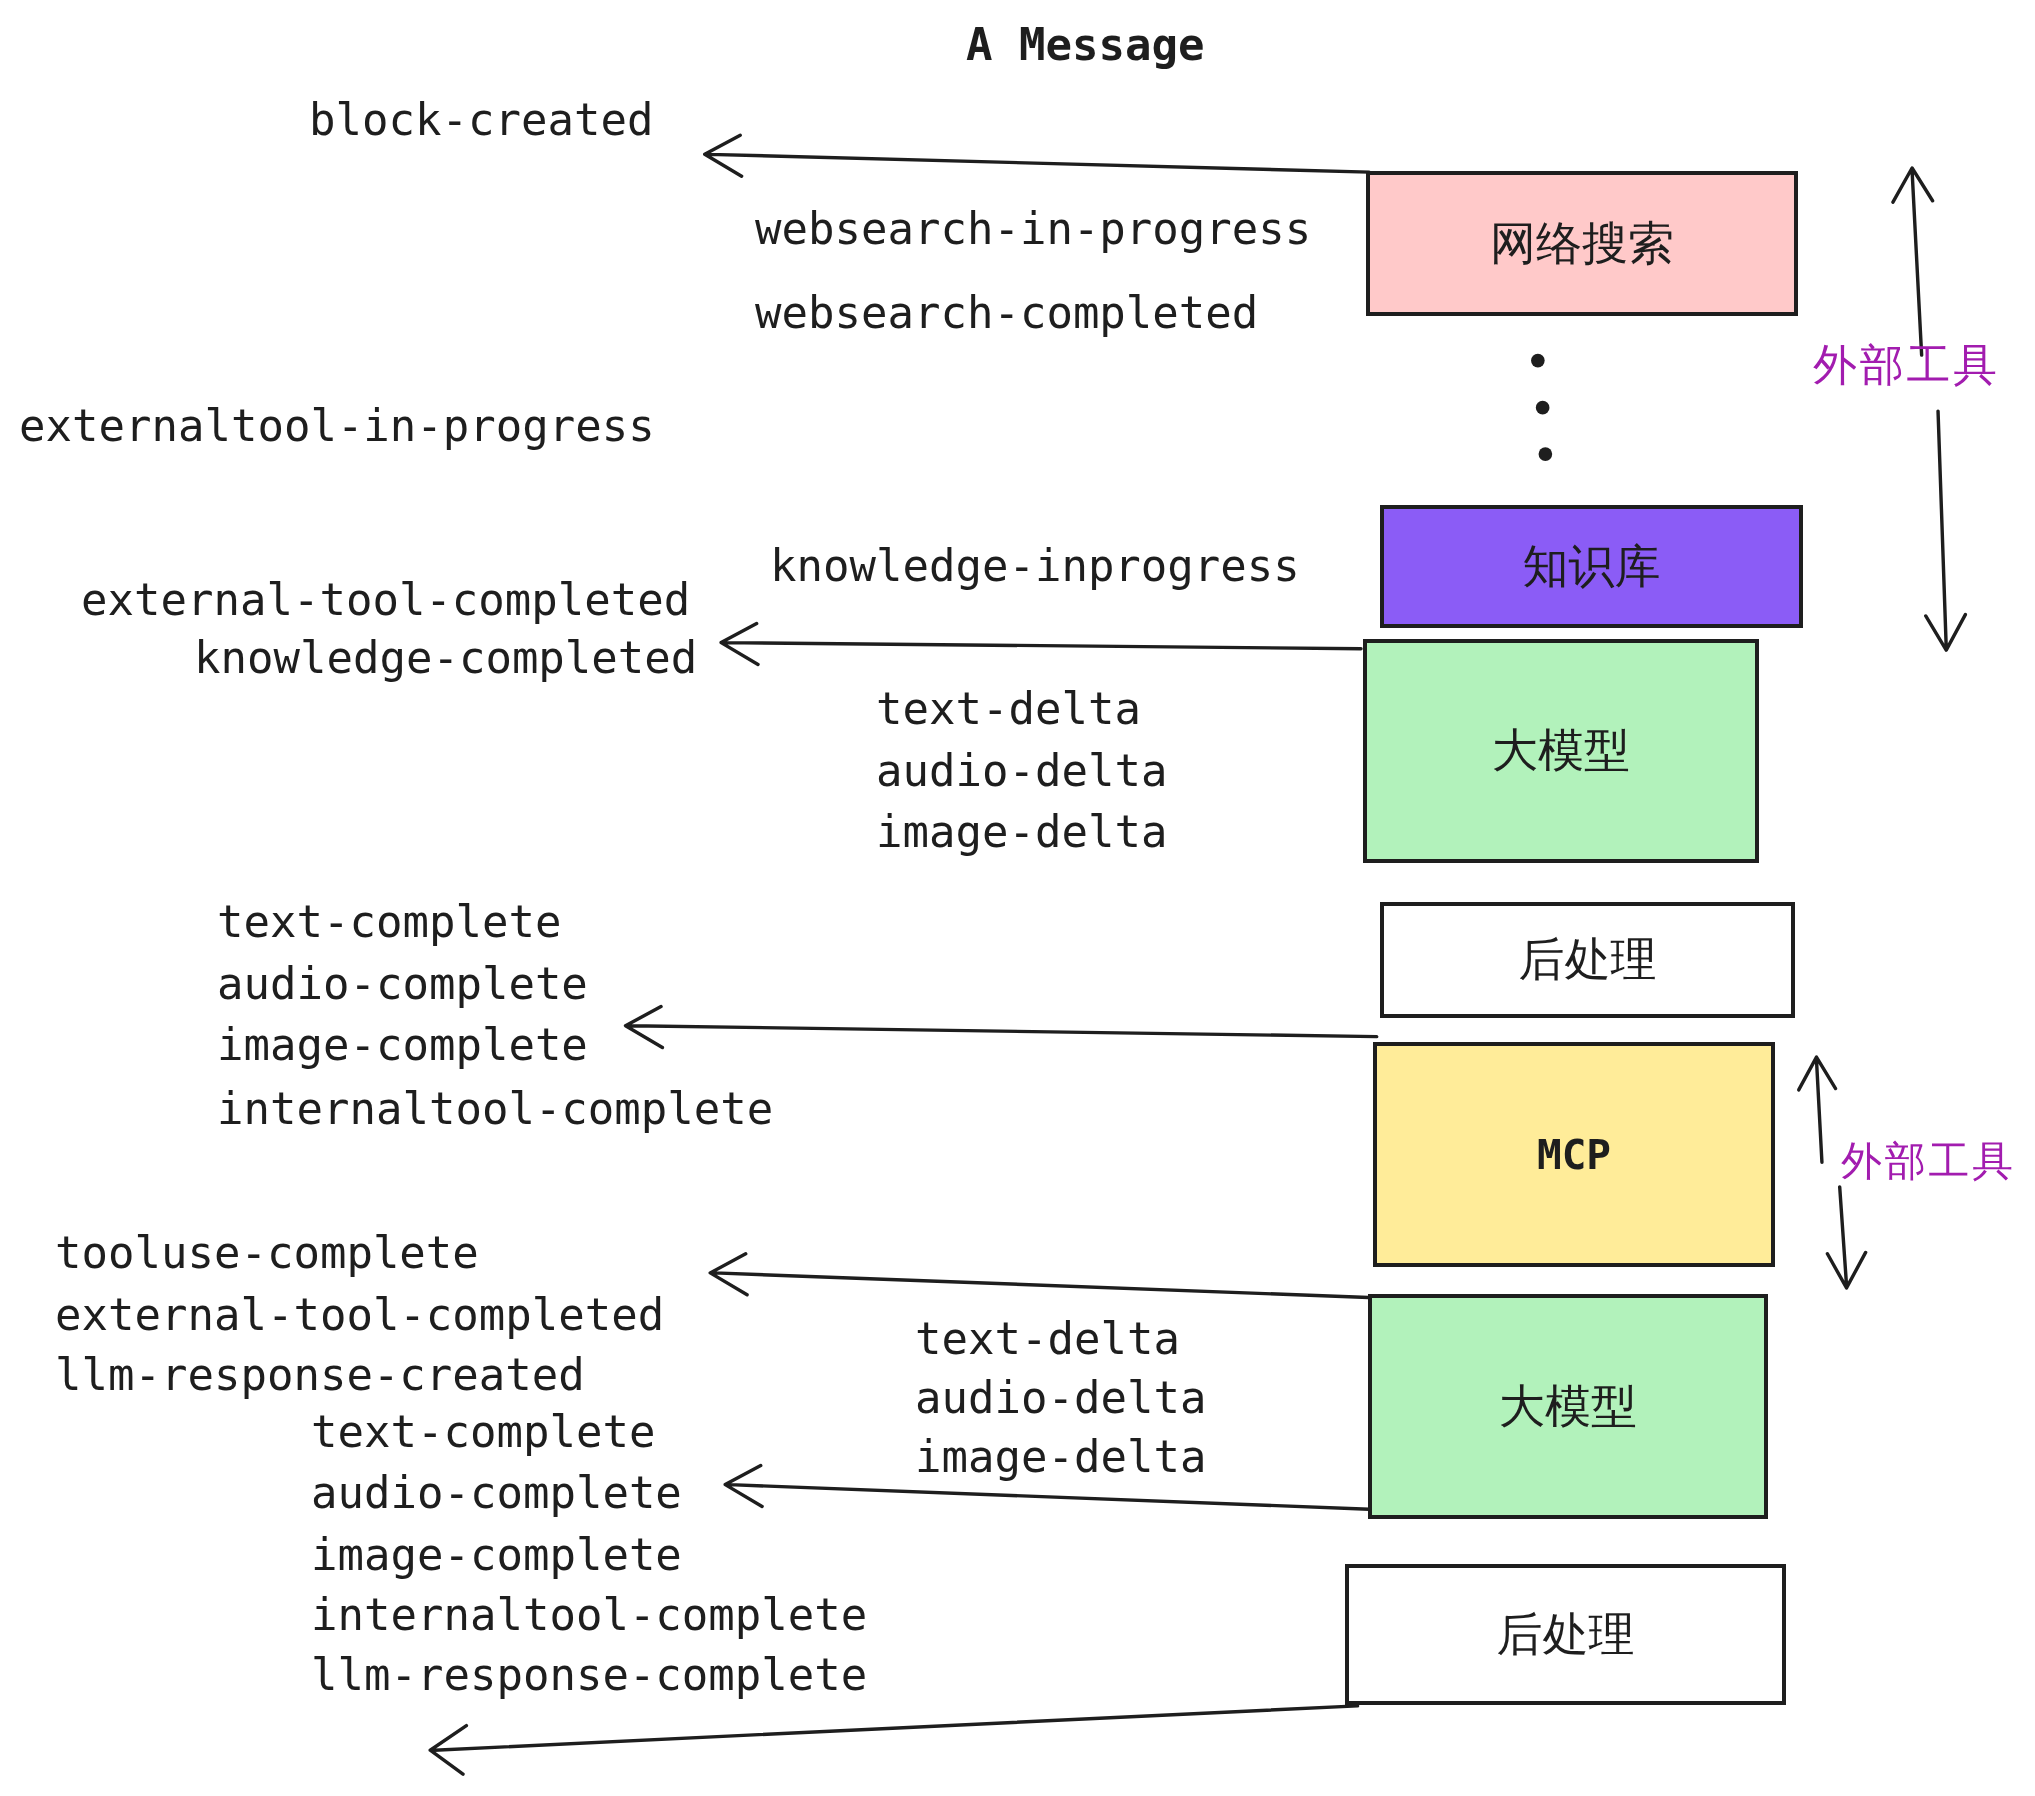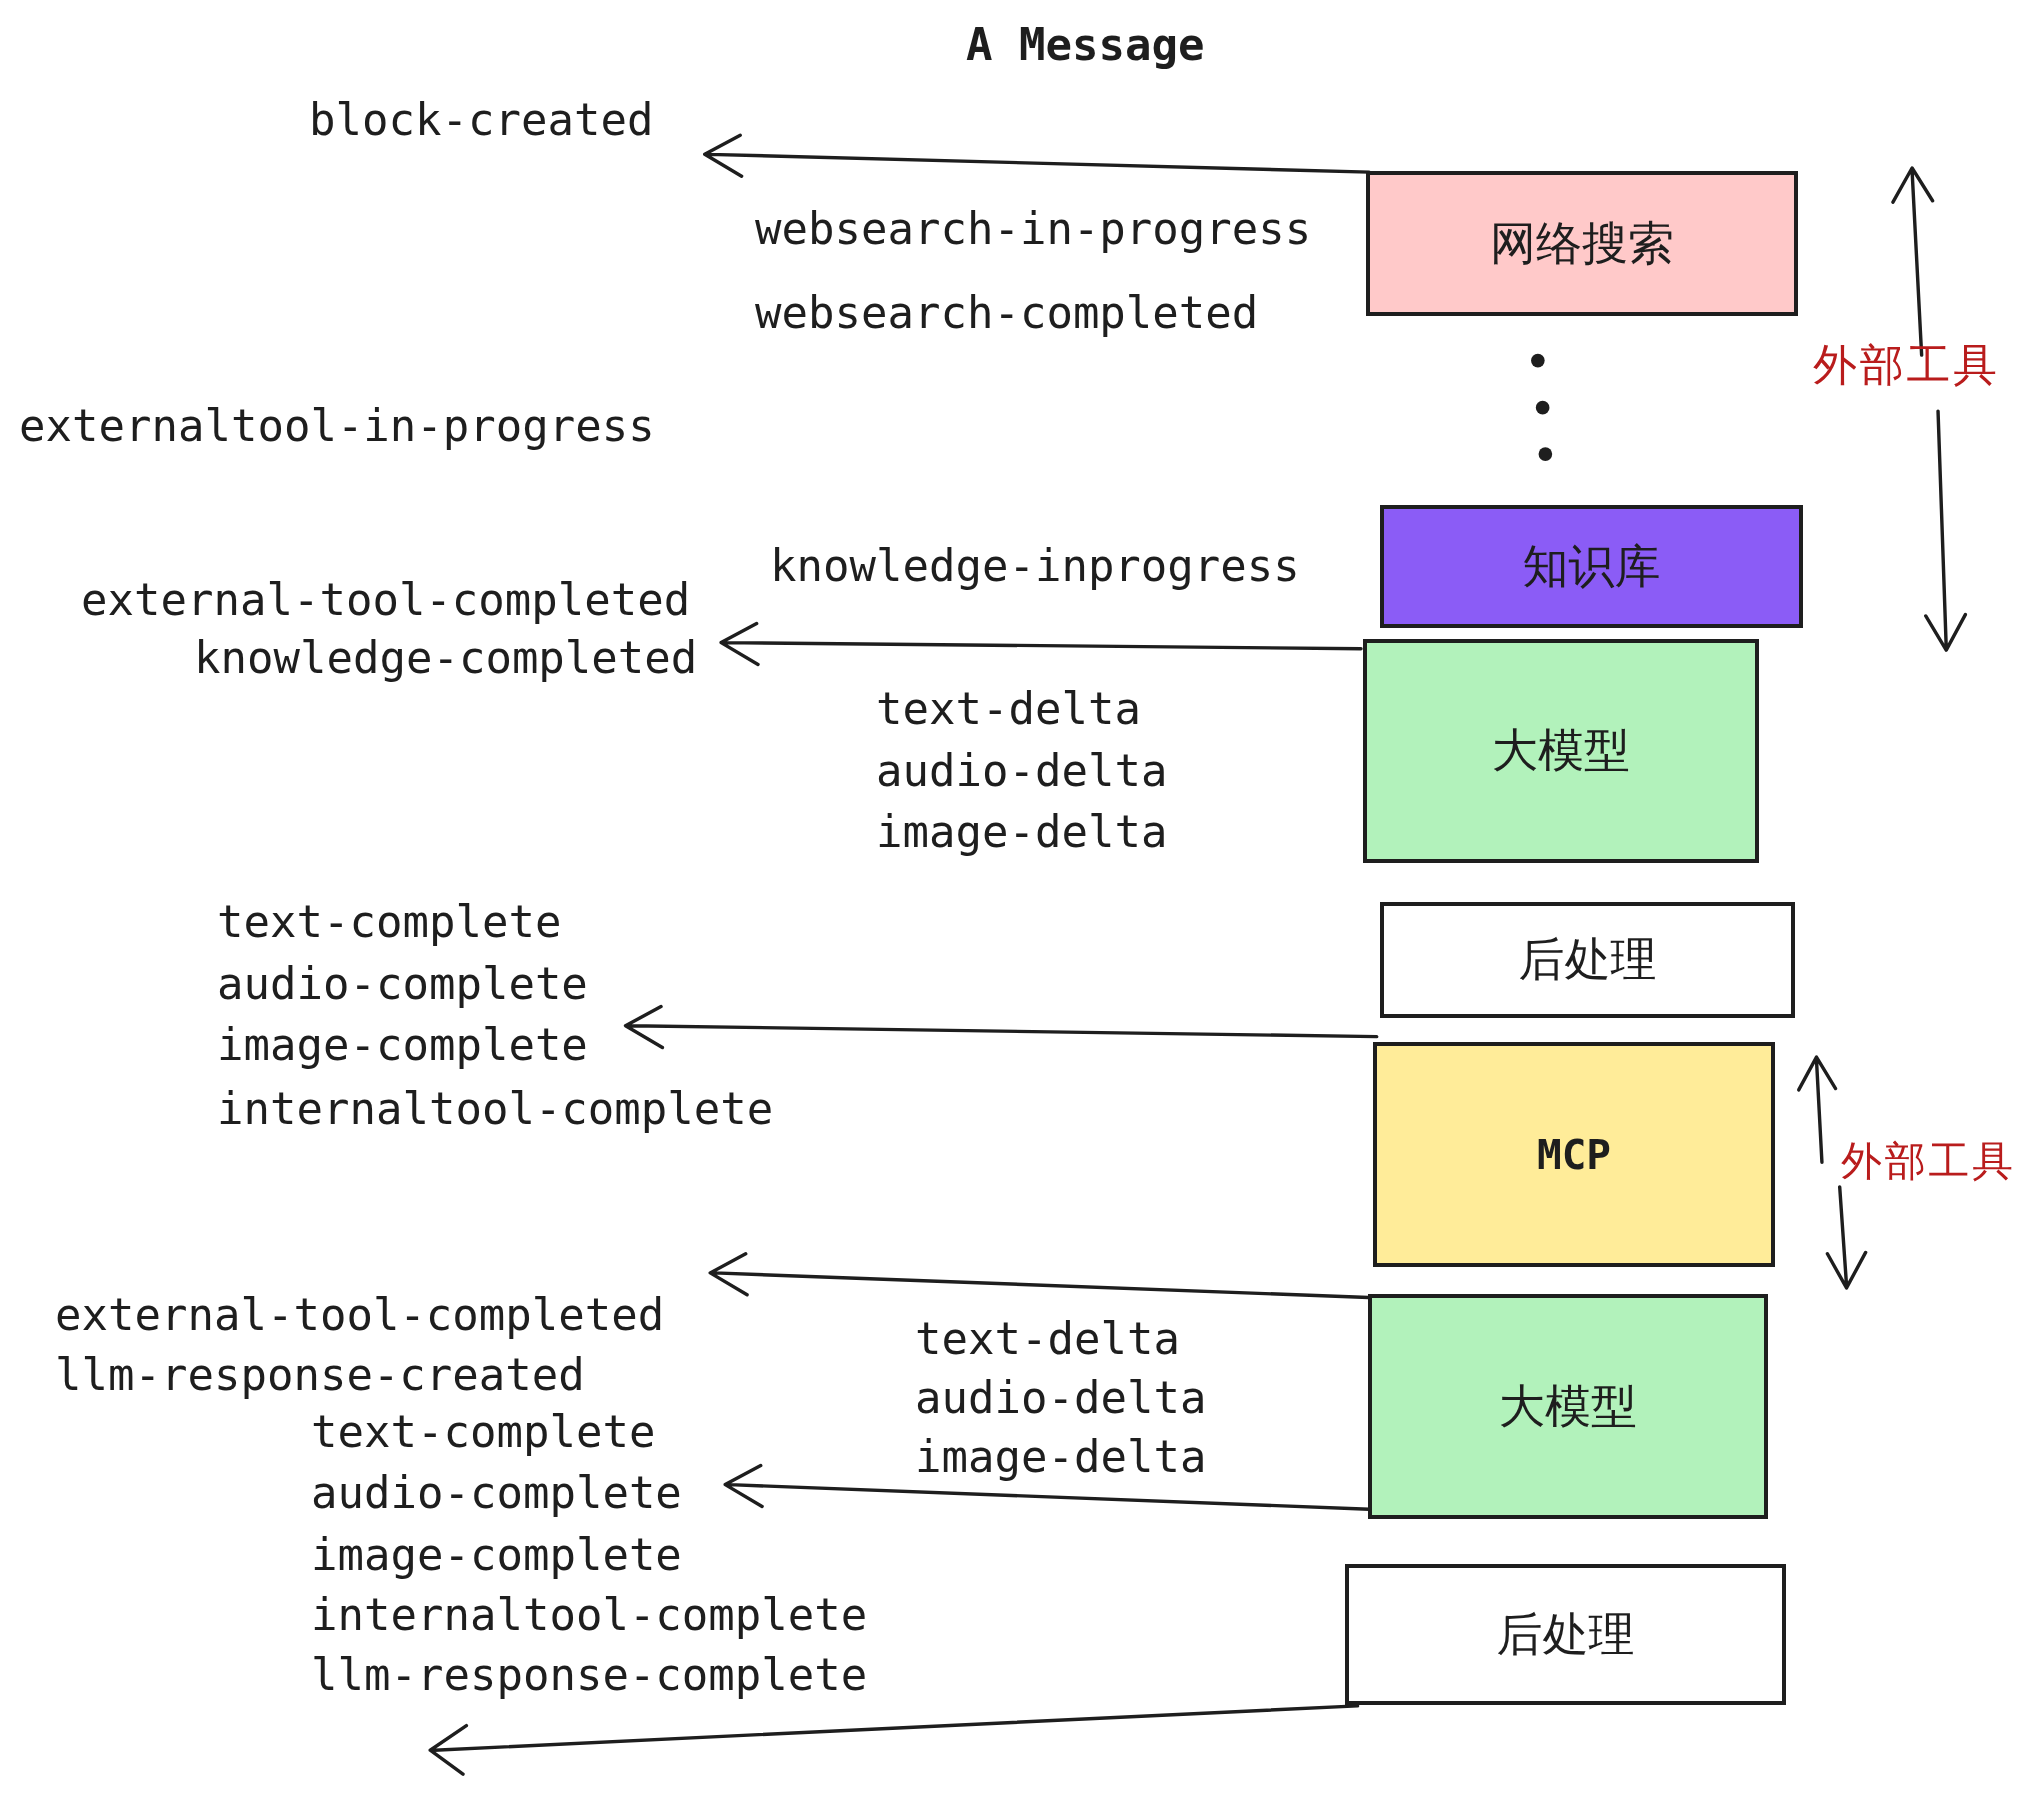--- a/index.html
+++ b/index.html
@@ -19,21 +19,21 @@
   .box{
     position:absolute;border:4.1px solid #1e1e1e;box-sizing:border-box;
     display:flex;align-items:center;justify-content:center;
   }
   .box .lbl{
     font-family:"DejaVu Sans", "Liberation Sans", sans-serif;
     font-size:46px;color:#1e1e1e;white-space:nowrap;
   }
   .box .lbl.mono{font-family:"DejaVu Sans Mono", monospace;font-weight:600;font-size:41px;}
   .side-note{
-    position:absolute;white-space:nowrap;color:#b91c1c;
+    position:absolute;white-space:nowrap;color:#a21caf;
     font-family:"DejaVu Sans", "Liberation Sans", sans-serif;
     font-size:44px;letter-spacing:2.7px;
   }
 </style>
 </head>
 <body>
 
 <div class="canvas">
 
   <svg class="arrow-layer" viewBox="0 0 2980 2630" xmlns="http://www.w3.org/2000/svg" fill="none" stroke="#1e1e1e" stroke-width="5" stroke-linecap="round" stroke-linejoin="round">
@@ -107,20 +107,21 @@
   <div class="evt" style="left:876px;top:685px">text-delta</div>
   <div class="evt" style="left:876px;top:747px">audio-delta</div>
   <div class="evt" style="left:876px;top:808px">image-delta</div>
 
   <div class="evt" style="left:217px;top:898px">text-complete</div>
   <div class="evt" style="left:217px;top:960px">audio-complete</div>
   <div class="evt" style="left:217px;top:1021px">image-complete</div>
   <div class="evt" style="left:217px;top:1085px">internaltool-complete</div>
 
 
+  <div class="evt" style="left:55px;top:1229px">tooluse-complete</div>
   <div class="evt" style="left:55px;top:1291px">external-tool-completed</div>
   <div class="evt" style="left:55px;top:1351px">llm-response-created</div>
 
   <div class="evt" style="left:915px;top:1315px">text-delta</div>
   <div class="evt" style="left:915px;top:1374px">audio-delta</div>
   <div class="evt" style="left:915px;top:1433px">image-delta</div>
 
   <div class="evt" style="left:311px;top:1408px">text-complete</div>
   <div class="evt" style="left:311px;top:1469px">audio-complete</div>
   <div class="evt" style="left:311px;top:1531px">image-complete</div>

